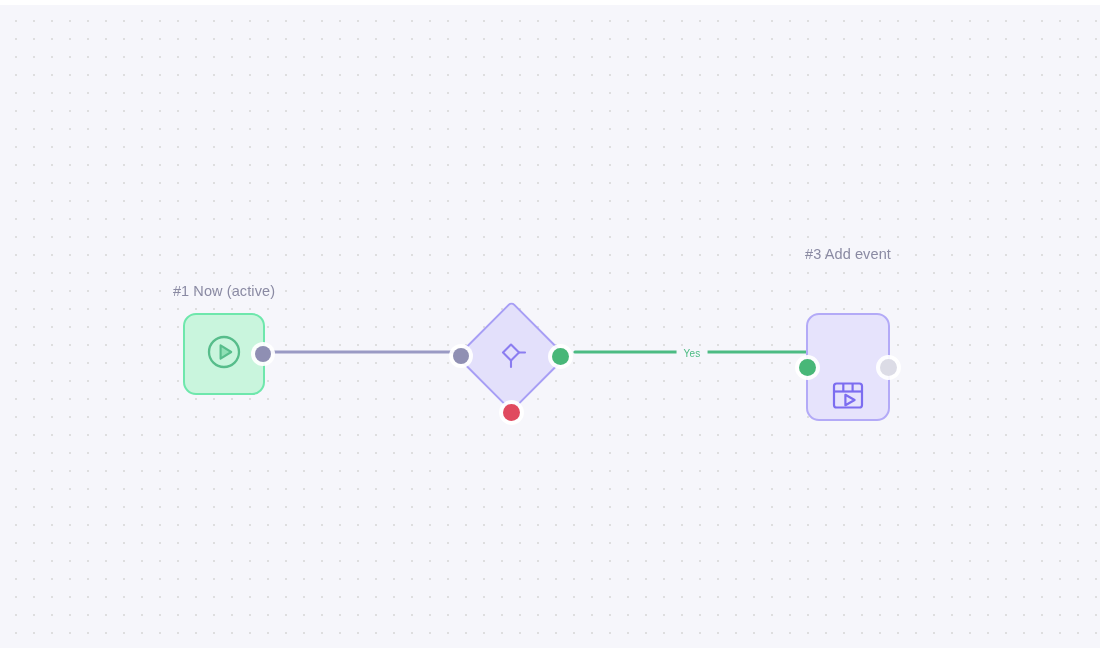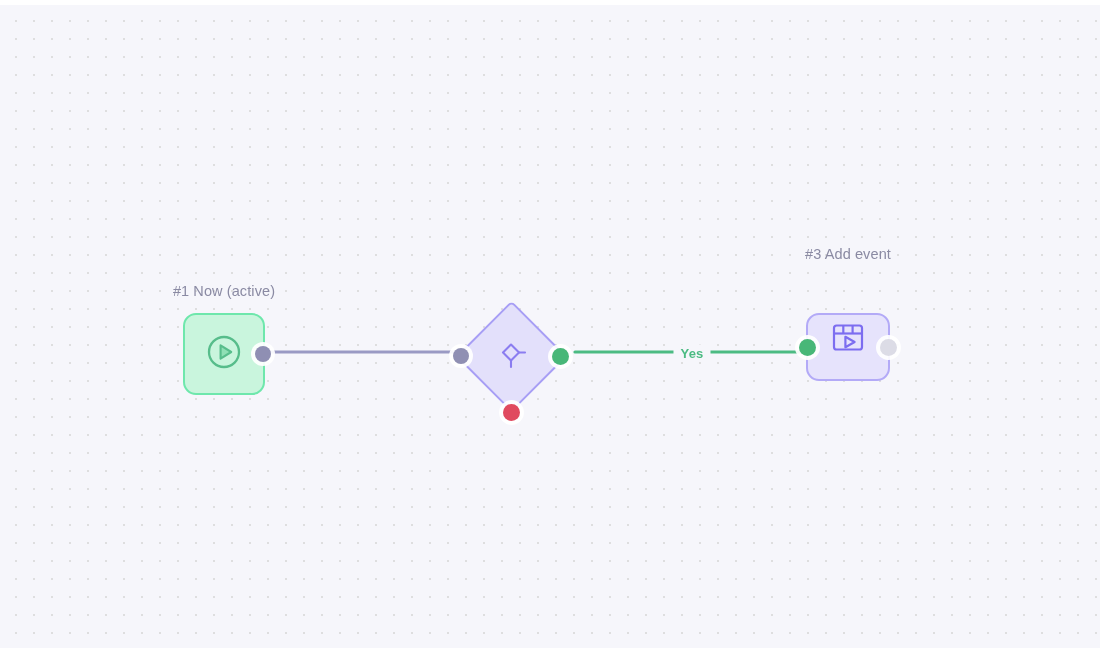--- a/index.html
+++ b/index.html
@@ -31,22 +31,22 @@
   #edges-layer {
     position: absolute;
     left: 0; top: 0;
     width: 1100px;
     height: 643px;
     pointer-events: none;
   }
 
   .edge-label {
     position: absolute;
-    font-size: 13px;
-    font-weight: bold;
+    font-size: 10px;
+    font-weight: normal;
     color: #4cbb83;
     letter-spacing: 0.2px;
     background: #f6f6fb;
     padding: 1px 7px;
     transform: translate(-50%, -50%);
     white-space: nowrap;
   }
 
   
   .node {
@@ -125,27 +125,27 @@
     top: 50%;
     transform: translate(-50%, -50%);
   }
   #node-condition .node-caption { top: -70px; }
 
   
   #node-action {
     left: 806px;
     top: 308px;
     width: 84px;
-    height: 68px;
+    height: 108px;
     background: #e6e3fc;
     border: 2px solid #b3aaf7;
     border-radius: 13px;
     box-sizing: border-box;
     display: flex;
-    align-items: flex-start;
+    align-items: flex-end;
     justify-content: center;
   }
   #node-action .node-caption { top: -70px; }
 </style>
 </head>
 <body>
 
 <div id="flow-canvas">
 
   <svg id="edges-layer" viewBox="0 0 1100 643" width="1100" height="643">

